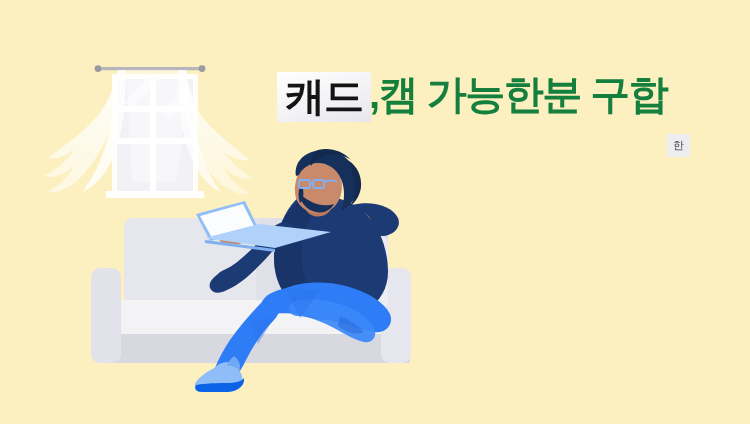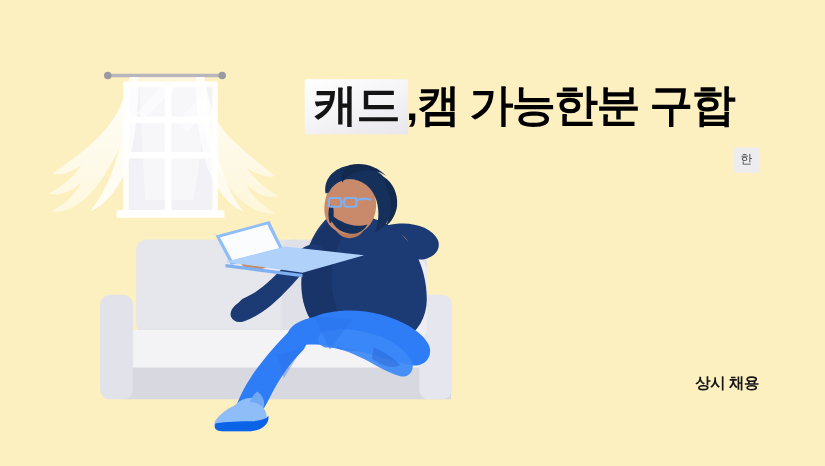--- a/index.html
+++ b/index.html
@@ -19,38 +19,38 @@
   
   #illustration{
     position:absolute;left:0;top:0;width:750px;height:424px;
     pointer-events:none;
   }
 
   
   #headline{
     position:absolute;
     left:277px;top:72px;
-    display:flex;align-items:flex-end;
+    display:flex;align-items:center;
     white-space:nowrap;
   }
   .hl-mark{
     display:inline-block;
     background:linear-gradient(160deg,#ffffff 0%,#f3f3f6 55%,#e6e6ec 100%);
     padding:4px 8px 6px 8px;
     margin-right:-2px;
     border-radius:1px;
     color:#141414;
     font-size:40px;
     font-weight:700;
     letter-spacing:-1px;
     line-height:1.0;
   }
   .hl-rest{
     display:inline-block;
-    color:#000000;
+    color:#15803d;
     font-size:40px;
     font-weight:700;
     letter-spacing:-1.5px;
     line-height:1.0;
     padding-bottom:6px;
   }
 
   #company-row{
     position:absolute;
     left:0;top:134px;width:690px;
@@ -302,15 +302,14 @@
 
   <div id="headline">
     <span class="hl-mark">캐드</span>
     <span class="hl-rest">,캠 가능한분 구합</span>
   </div>
 
   <div id="company-row">
     <span class="badge-han">한</span>
   </div>
 
-  <div id="always-hiring">상시 채용</div>
 
 </div>
 
 </body></html>

